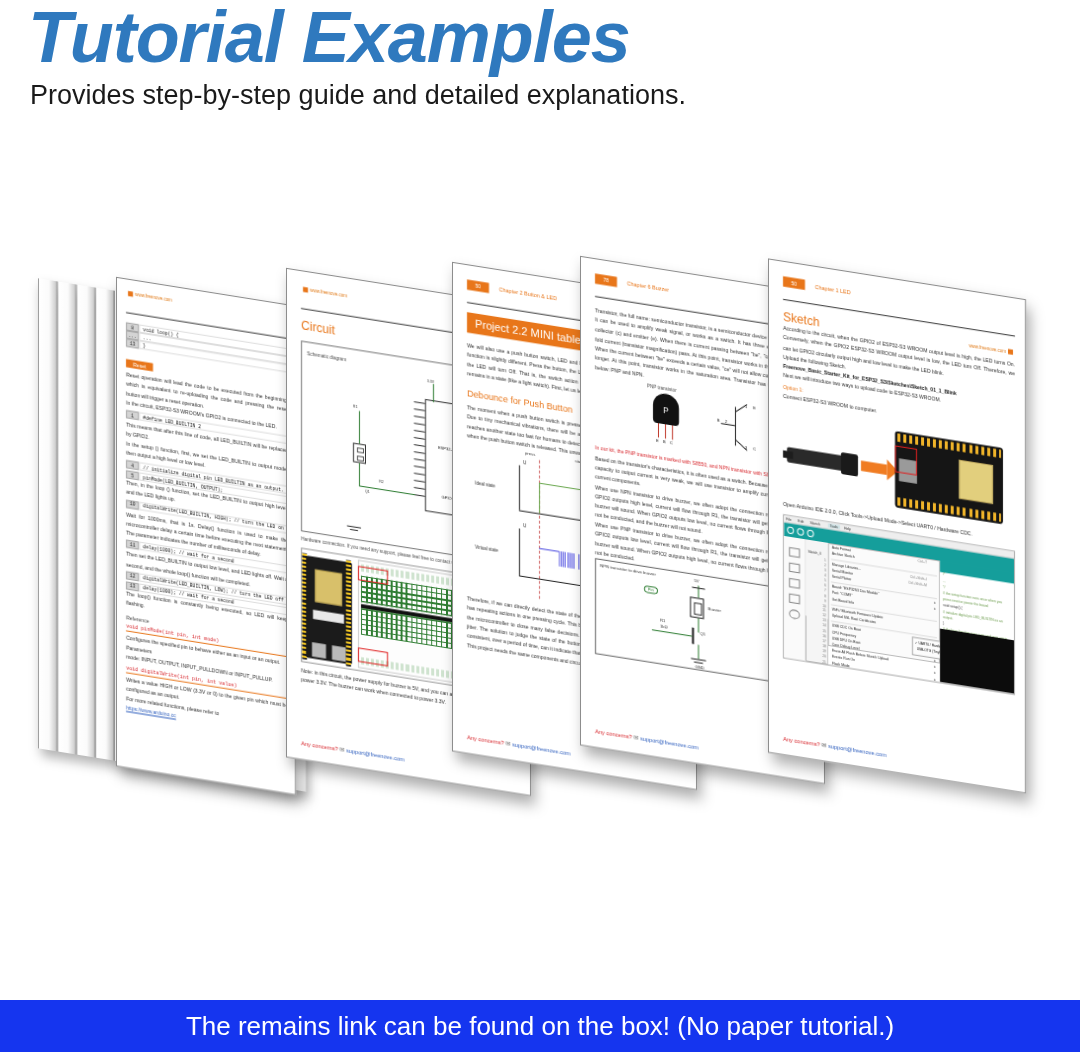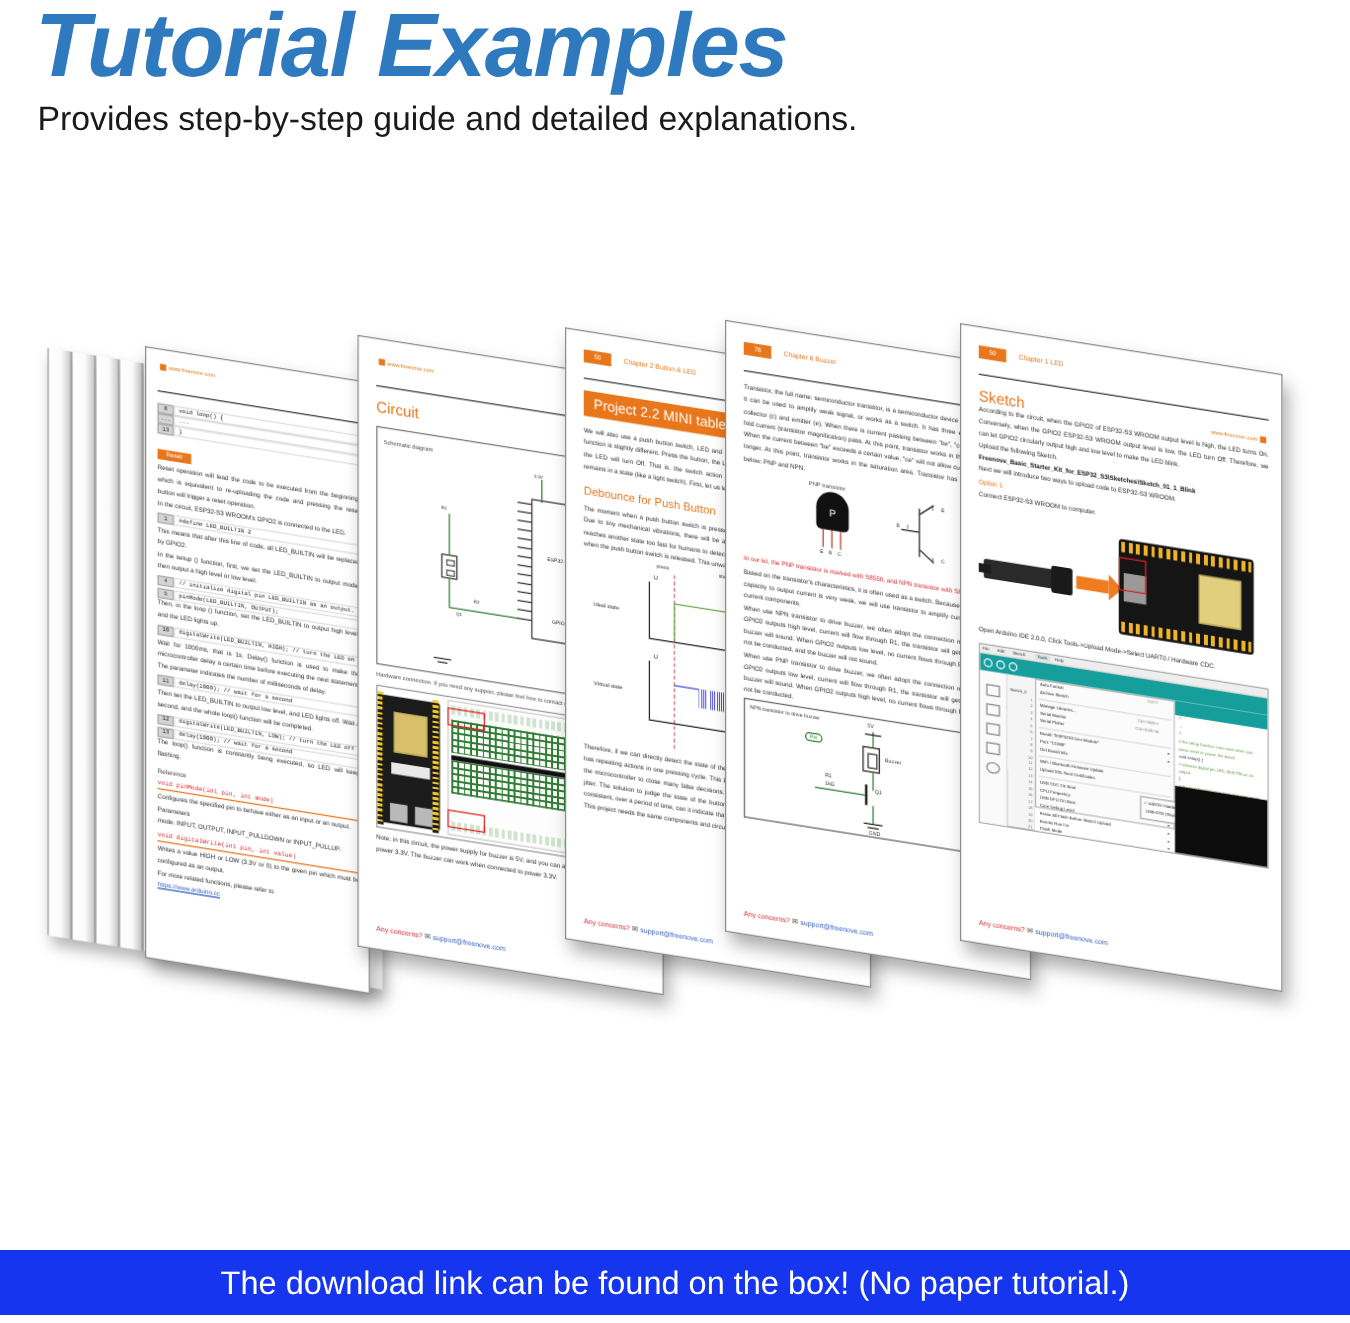--- a/index.html
+++ b/index.html
@@ -700,14 +700,14 @@
         <span class="q">Any concerns?</span>
         <span class="env">✉</span>
         <span class="mail">support@freenove.com</span>
       </div>
     </div>
   </div>
 
 </div>
 
 <div id="footer-banner">
-  <span>The download link can be found on the box! (No paper tutorial.)</span>
+  <span>The remains link can be found on the box! (No paper tutorial.)</span>
 </div>
 
 </body></html>

